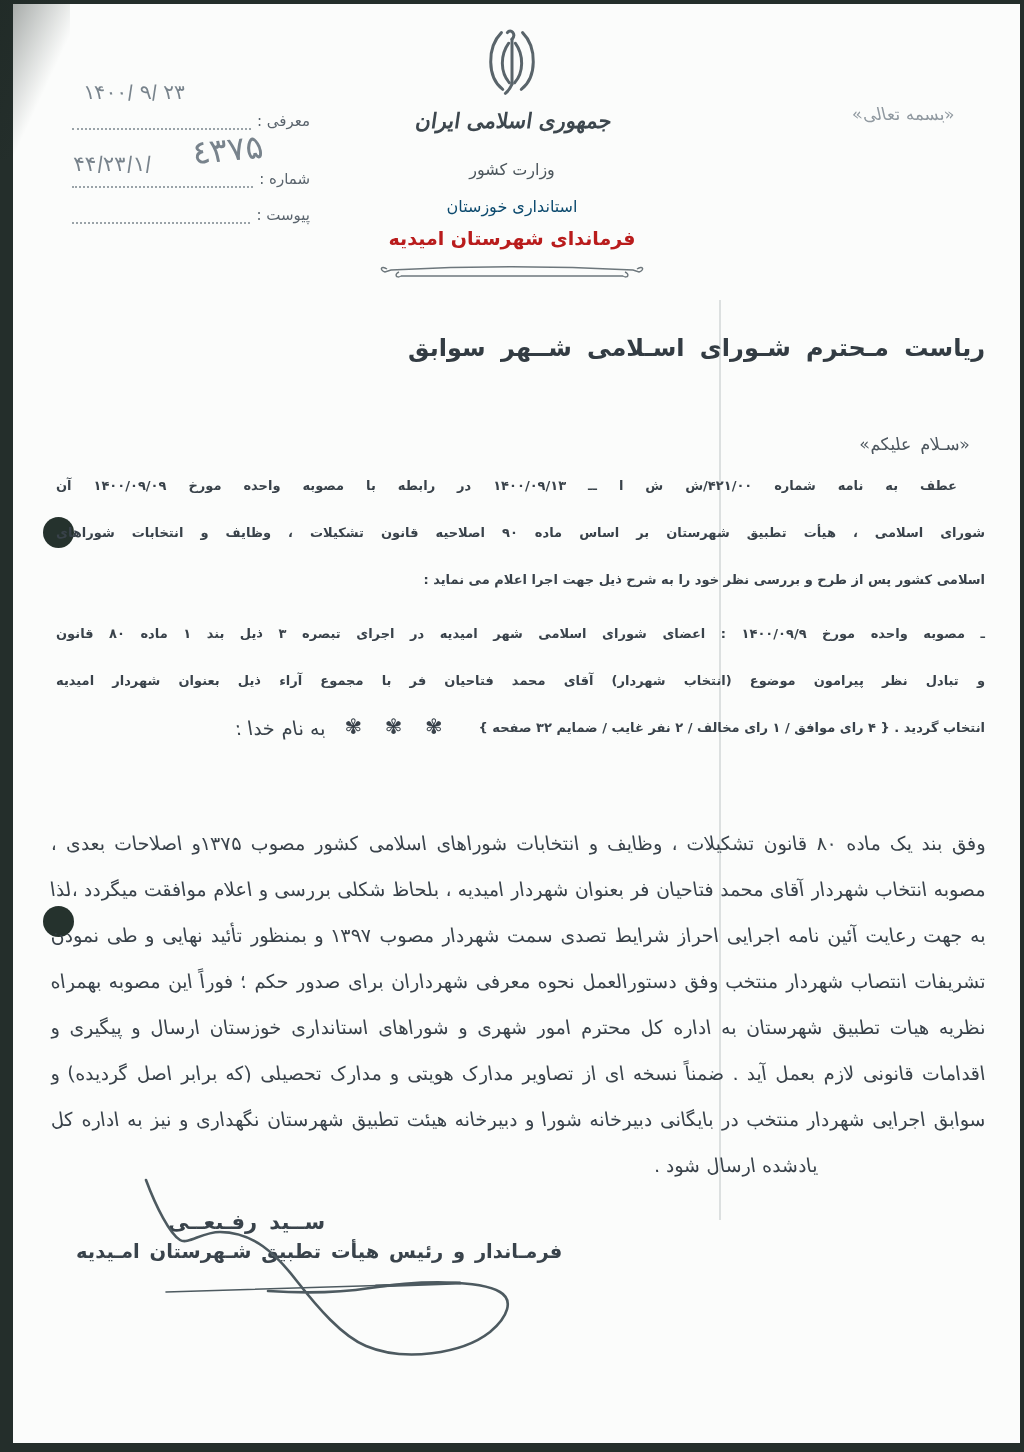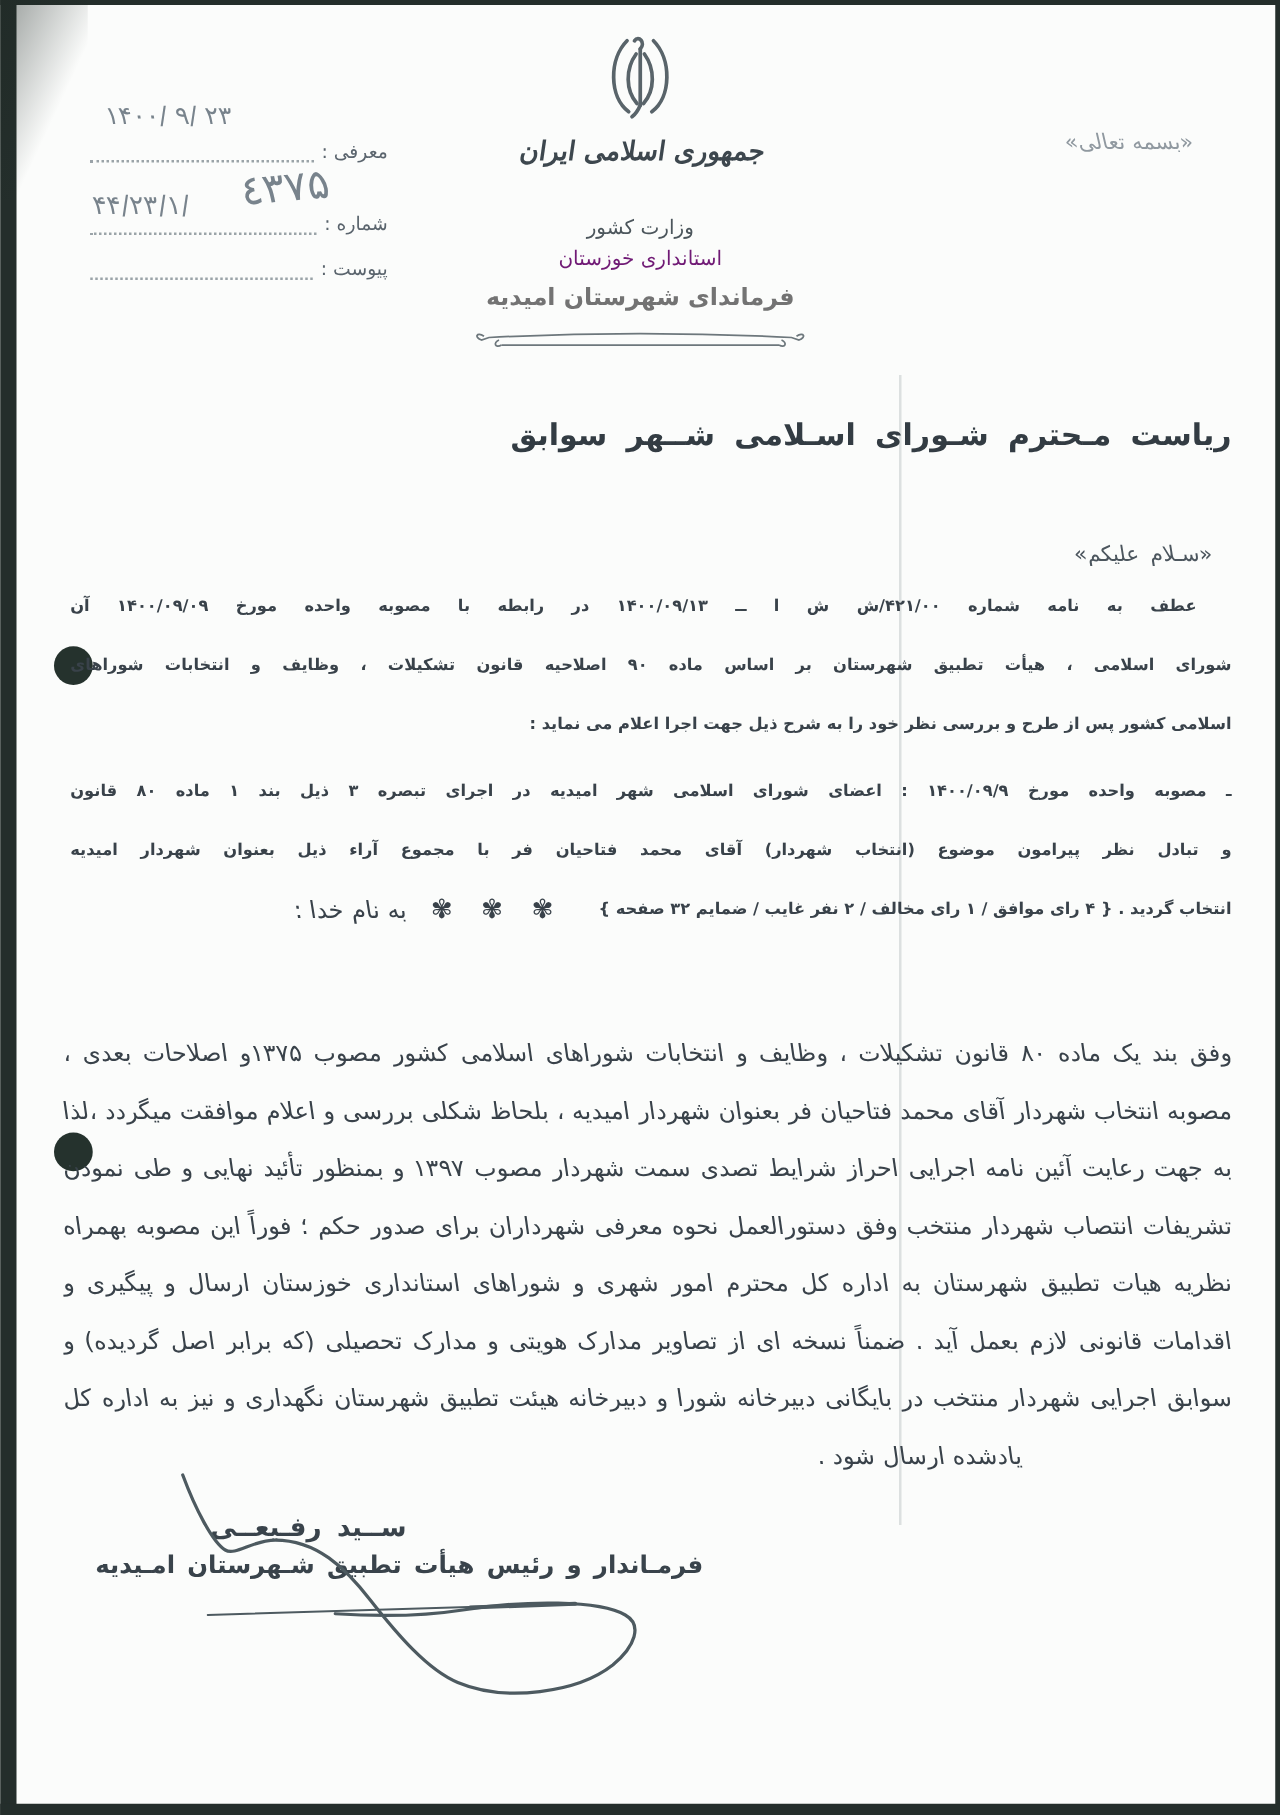--- a/index.html
+++ b/index.html
@@ -14,23 +14,23 @@
   .edge.top{left:0;top:0;width:100%;height:4px;}
   .edge.right{right:0;top:0;width:4px;height:100%;}
   .edge.bottom{left:0;bottom:0;width:100%;height:9px;}
   .corner-shade{position:absolute;left:0;top:0;width:70px;height:160px;
     background:linear-gradient(115deg,rgba(30,40,36,.45),rgba(30,40,36,0) 60%);}
   
   .emblem{position:absolute;left:479px;top:20px;width:66px;height:86px;}
   .hdr{position:absolute;left:0;right:0;text-align:center;}
   .hdr.country{top:108px;font-family:"DejaVu Serif",serif;font-style:italic;
     font-weight:bold;font-size:21px;color:#3d474e;transform:skewX(6deg);}
-  .hdr.ministry{top:172px;font-size:16px;color:#4c565c;}
-  .hdr.province{top:197px;font-size:16px;color:#701a75;}
-  .hdr.department{top:227px;font-size:19px;font-weight:bold;color:#737373;letter-spacing:1px;}
+  .hdr.ministry{top:160px;font-size:16px;color:#4c565c;}
+  .hdr.province{top:197px;font-size:16px;color:#0c4a6e;}
+  .hdr.department{top:227px;font-size:19px;font-weight:bold;color:#b91c1c;letter-spacing:1px;}
   .flourish{position:absolute;left:377px;top:261px;width:270px;height:24px;}
   
   .hand{transform:skewX(9deg);}
   .meta-row{position:absolute;left:68px;width:242px;display:flex;direction:rtl;
     align-items:flex-end;font-size:15px;color:#5a646d;}
   .meta-row .dots{flex:1;border-bottom:2px dotted #9aa3a8;height:13px;margin-left:4px;margin-right:6px;}
   .hand-pen{position:absolute;color:#78838c;}
   .date-hand{left:84px;top:80px;font-size:20px;letter-spacing:2px;}
   .num-main{left:192px;top:130px;font-size:33px;transform:rotate(-5deg) skewX(6deg);}
   .num-prefix{left:74px;top:152px;font-size:21px;letter-spacing:1px;}

